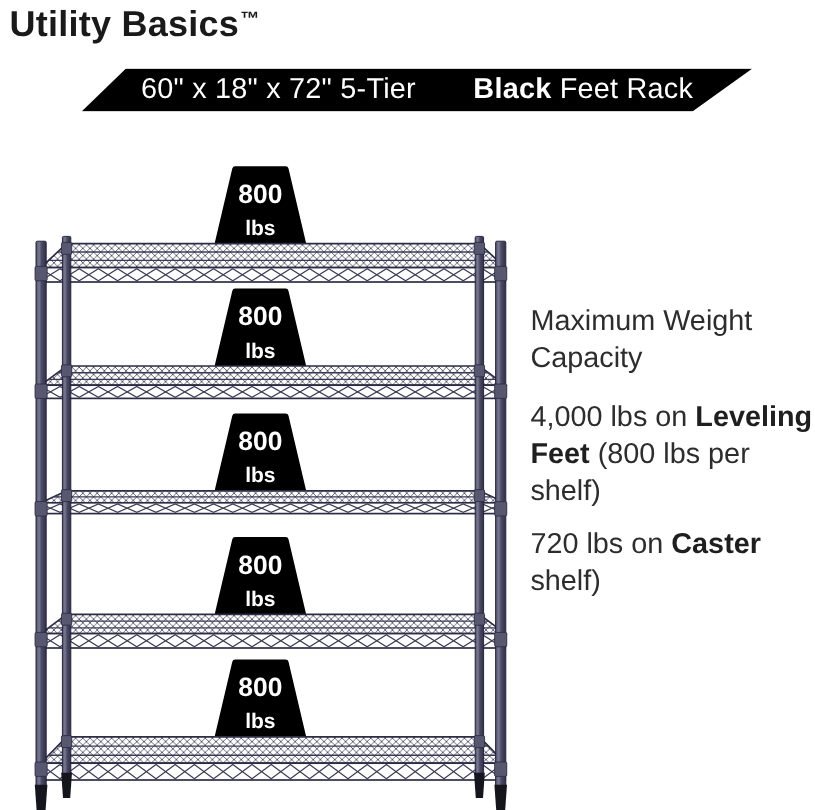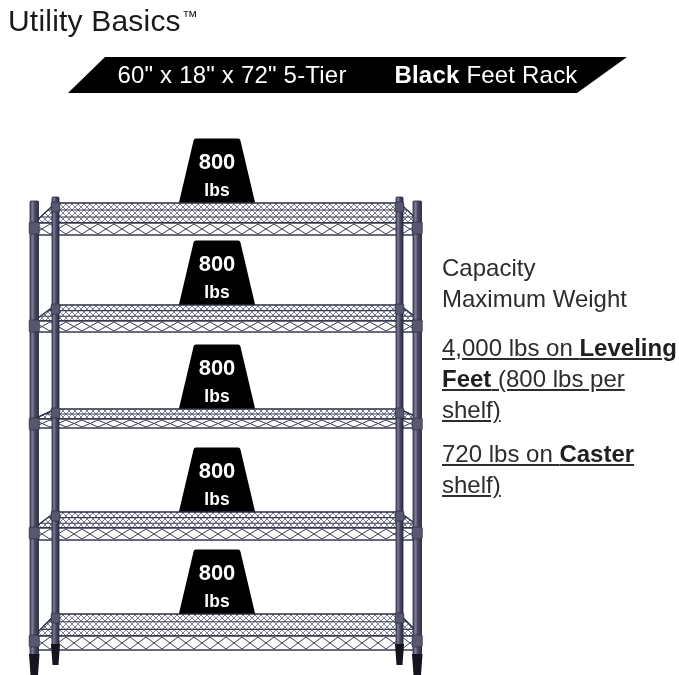--- a/index.html
+++ b/index.html
@@ -2,37 +2,37 @@
 <html><head>
 <meta charset="utf-8">
 <style>
   html,body{margin:0;padding:0;background:#fff;}
   #canvas{
     position:relative;width:679px;height:675px;background:#ffffff;
     overflow:hidden;font-family:"Liberation Sans",sans-serif;
   }
   
   .logo{position:absolute;left:8px;top:4px;font-size:30px;color:#1a1a1a;
-        font-weight:400;letter-spacing:.2px;white-space:nowrap;}
+        font-weight:700;letter-spacing:.2px;white-space:nowrap;}
   .logo .tm{font-size:16px;position:relative;top:-9px;margin-left:1px;}
   
   .banner{
     position:absolute;left:68px;top:57px;width:559px;height:36px;
     background:#000;color:#fff;
     clip-path:polygon(37px 0,100% 0,509px 100%,0 100%);
     font-size:24px;line-height:36px;text-align:center;white-space:nowrap;
     letter-spacing:.2px;
   }
   .banner b{font-weight:700;margin-left:41px;}
   
   .panel{position:absolute;left:442px;top:252px;width:236px;
          color:#2d2d2d;font-size:24px;line-height:31px;}
   .panel .para{margin:0;}
-  .panel .gap1{margin-top:18px;text-decoration:underline;}
-  .panel .gap2{margin-top:13px;text-decoration:underline;}
+  .panel .gap1{margin-top:18px;}
+  .panel .gap2{margin-top:13px;}
   .panel .line{white-space:nowrap;}
   .panel b{font-weight:700;color:#1f1f1f;}
   
   #rack-svg{position:absolute;left:0;top:0;}
   #rack-svg text{font-family:"Liberation Sans",sans-serif;font-weight:700;
                  fill:#ffffff;text-anchor:middle;}
 </style>
 </head>
 <body>
 
@@ -154,22 +154,22 @@
         <rect x="412.2" y="635" width="10.1" height="12" rx="1.2" fill="#57576f" stroke="#2b2b44" stroke-width="0.7"></rect>
       </g>
   </svg>
 
   <div class="logo"><span>Utility Basics</span><span class="tm">™</span></div>
 
   <div class="banner"><span>60" x 18" x 72" 5-Tier </span><b>Black</b><span> Feet Rack</span></div>
 
   <div class="panel">
     <div class="para">
+      <div class="line">Maximum Weight</div>
       <div class="line">Capacity</div>
-      <div class="line">Maximum Weight</div>
     </div>
     <div class="para gap1">
       <div class="line"><span>4,000 lbs on </span><b>Leveling</b></div>
       <div class="line"><b>Feet</b><span> (800 lbs per</span></div>
       <div class="line">shelf)</div>
     </div>
     <div class="para gap2">
       <div class="line"><span>720 lbs on </span><b>Caster</b></div>
       <div class="line">shelf)</div>
     </div>

